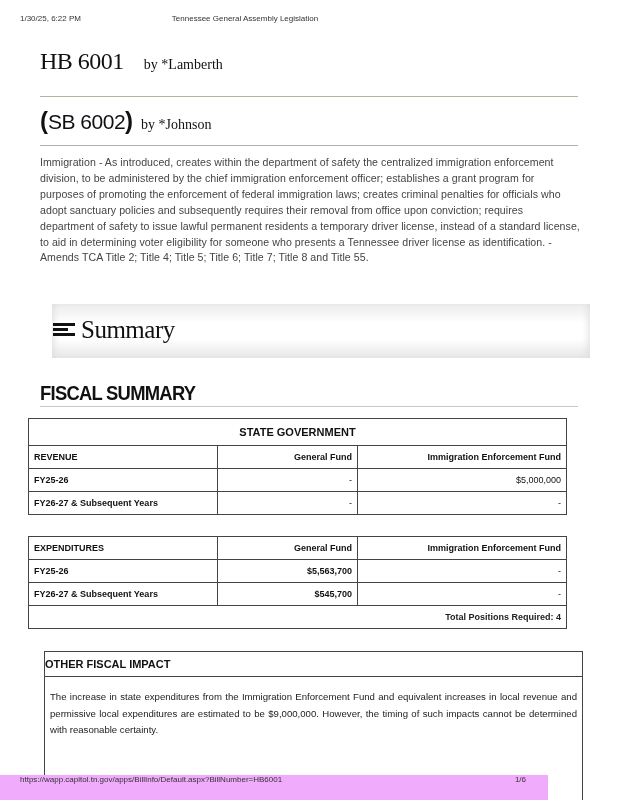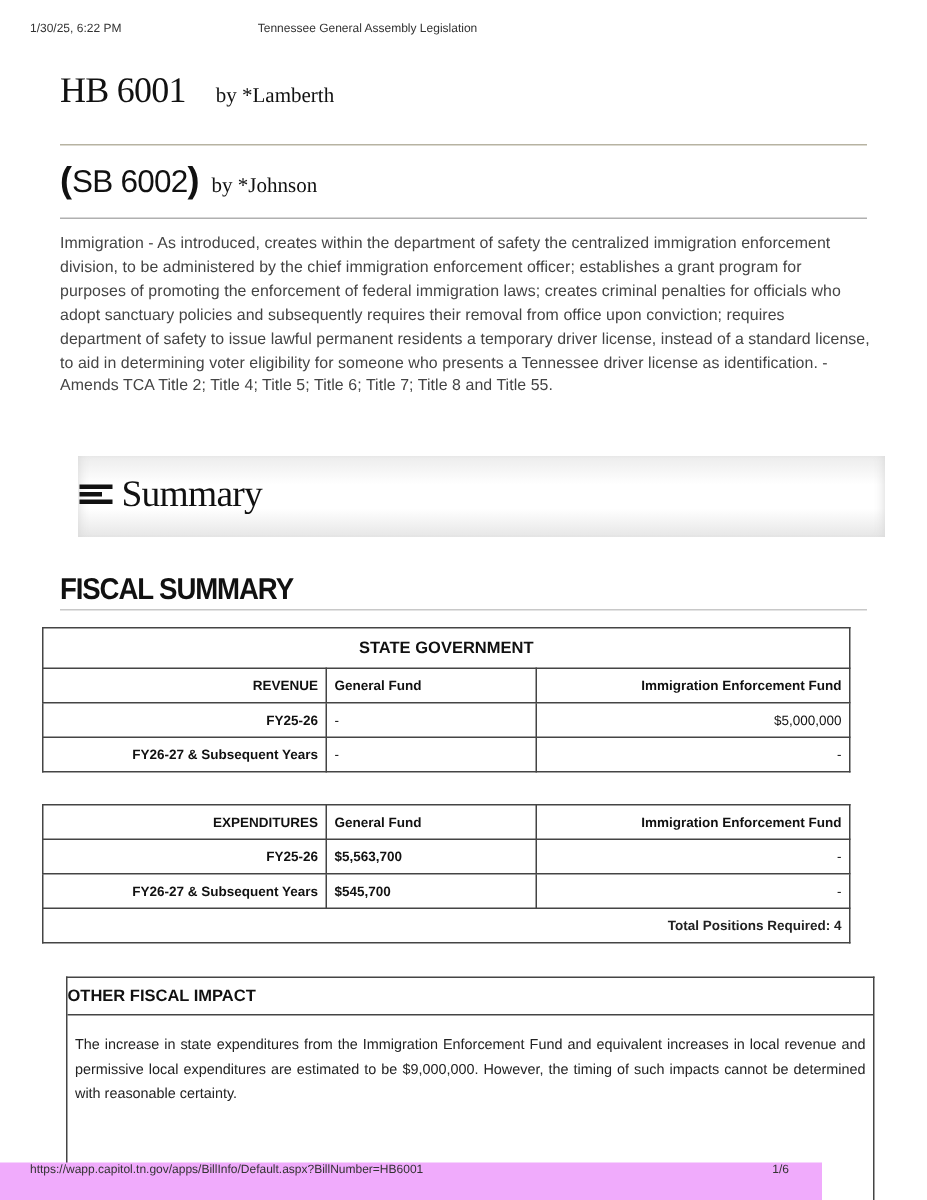--- a/index.html
+++ b/index.html
@@ -31,22 +31,22 @@
     .summary-banner .icon { position: absolute; left: 1px; top: 19px; width: 24px; height: 17px; }
     .summary-banner .icon span { display: block; height: 3px; background: #111; margin-bottom: 2px; }
     .summary-banner .label { position: absolute; left: 29px; top: 12px; font-family: "Liberation Serif", serif; font-size: 25px; color: #111; letter-spacing: -0.5px; }
 
     .fiscal-title { position: absolute; left: 40px; top: 382px; font-family: "Liberation Sans", sans-serif; font-weight: bold; font-size: 20px; color: #111; letter-spacing: -0.8px; transform: scaleX(0.92); transform-origin: left; }
     .fiscal-rule { position: absolute; left: 40px; top: 406px; width: 538px; height: 1px; background: #c8c8c8; }
 
     table.fiscal { position: absolute; left: 28px; width: 539px; border-collapse: collapse; font-size: 9px; color: #111; }
     table.fiscal td, table.fiscal th { border: 1px solid #444; padding: 0 5px; height: 23px; }
     table.fiscal th.caption { font-size: 11px; font-weight: bold; text-align: center; height: 27px; }
-    table.fiscal .c1 { width: 189px; text-align: right; font-weight: bold; }
-    table.fiscal .c2 { width: 140px; }
+    table.fiscal .c1 { width: 189px; text-align: left; font-weight: bold; }
+    table.fiscal .c2 { width: 140px; text-align: right; }
     table.fiscal .c3 { text-align: right; }
     table.fiscal .head td { font-weight: bold; }
     table.fiscal .bold { font-weight: bold; }
     table.fiscal .total td { text-align: right; font-weight: bold; color: #222; }
 
     table.revenue { top: 418px; }
     table.expend { top: 536px; }
 
     .other-box { position: absolute; left: 44px; top: 651px; width: 539px; height: 150px; border: 1px solid #444; border-bottom: none; }
     .other-box .caption { height: 25px; border-bottom: 1px solid #444; text-align: left; font-size: 11px; font-weight: bold; line-height: 24px; color: #111; }

